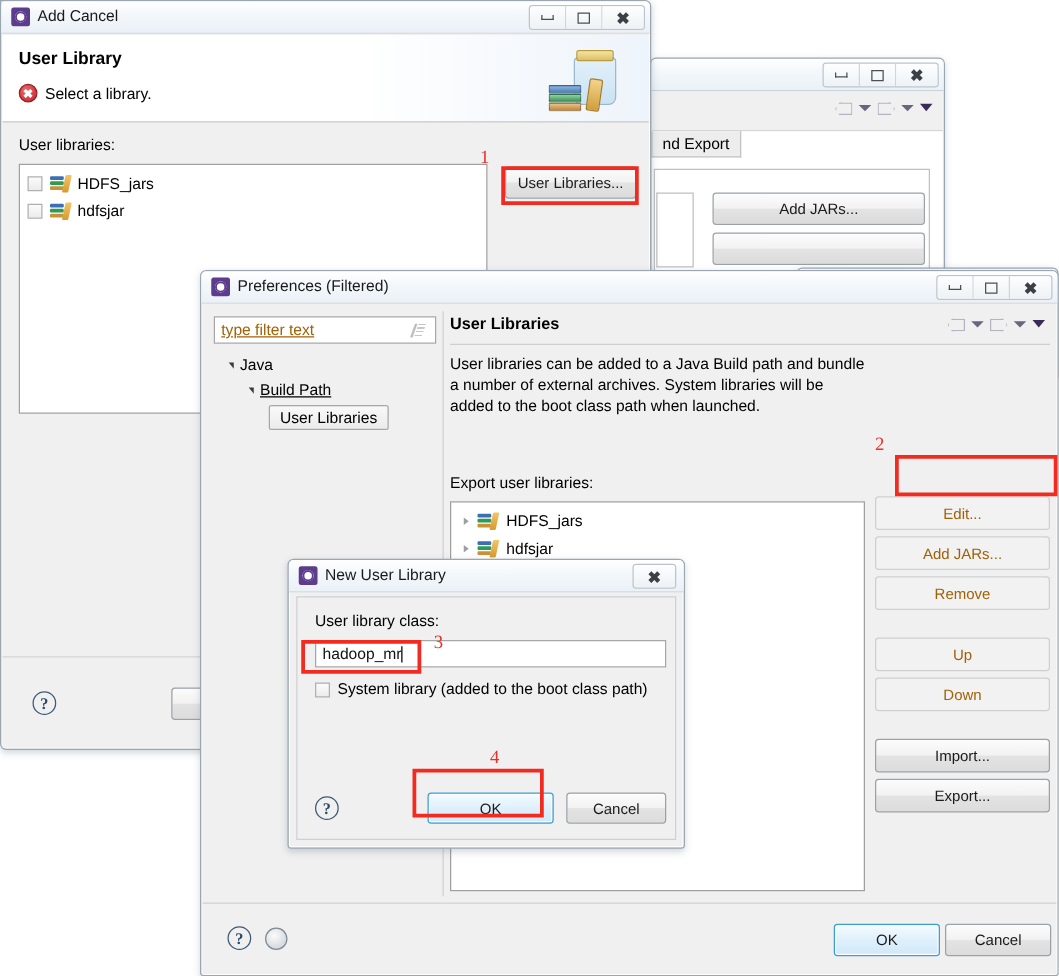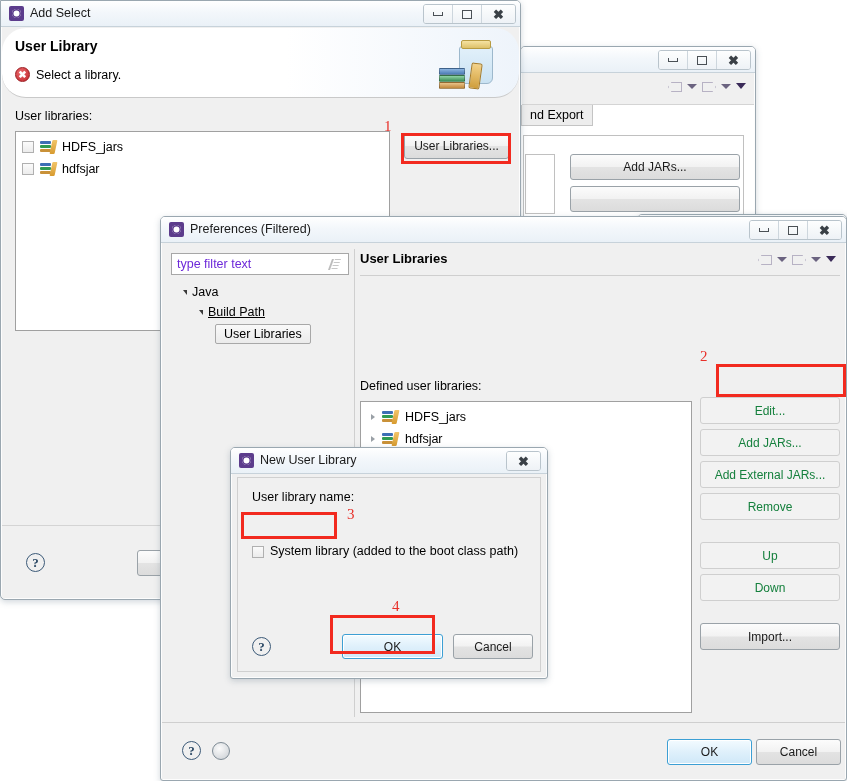--- a/index.html
+++ b/index.html
@@ -76,21 +76,21 @@
   .btn {
     background: linear-gradient(to bottom,#fcfcfc 0%,#f2f2f2 48%,#e3e3e3 52%,#dcdcdc 100%);
     border: 1px solid #9aa2a8;
     border-radius: 3px;
     font-size: 12px;
     color: #1b1b1b;
     display: flex; align-items: center; justify-content: center;
     text-align: left;
     white-space: nowrap;
   }
-  .btn.dis { color: #15803d; background: #f2f2f2; border-color: #cfcfcf; }
+  .btn.dis { color: #a16207; background: #f2f2f2; border-color: #cfcfcf; }
   .btn.def {
     background: linear-gradient(to bottom,#f3fbff 0%,#dff0fb 50%,#cfe8f8 100%);
     border: 1px solid #3c9fd4;
     box-shadow: 0 0 0 1px #ffffff inset;
   }
   .field {
     background: #fff;
     border: 1px solid #a7a7a7;
     font-size: 12.5px;
     display: flex; align-items: center;
@@ -175,21 +175,20 @@
     filter: blur(3.2px);
     border-radius:3px;
   }
 
   
   #addLib { left: 0px; top: 0px; width: 521px; height: 600px; border-radius: 0 5px 5px 5px;}
   #addLib .head {
     position: absolute; left:1px; right:1px; top:27px; height:70px;
     background: linear-gradient(to right,#ffffff 55%,#eef4fb 100%);
     border-bottom:1px solid #c9c9c9;
-    border-radius:24px;
   }
   #addLib .head h1 { margin:0; position:absolute; left:13px; top:10px; font-size:14px; font-weight:bold; }
   #addLib .head .msg { position:absolute; left:34px; top:40px; font-size:12.5px; }
   .erricon {
     position:absolute; left:13px; top:39px; width:15px; height:15px; border-radius:50%;
     background: radial-gradient(circle at 35% 30%, #e8676a, #c2272d);
     border:1px solid #9b1b20;
     color:#fff; font-size:10px; font-weight:bold;
     display:flex; align-items:center; justify-content:center;
   }
@@ -324,21 +323,21 @@
         <span class="caret light" style="border-top-width:5px"></span>
         <span class="caret"></span>
       </div>
     </div>
     <div style="position:absolute;left:1px;right:1px;top:59px;bottom:1px;background:#fff;"></div>
   </div>
 
   <div class="win" id="addLib">
     <div class="titlebar">
       <span class="title-ico"></span>
-      <span class="title-txt">Add Select</span>
+      <span class="title-txt">Add Cancel</span>
       <div class="wbtns">
         <div class="wbtn">
             <span class="mini"></span>
           </div>
         <div class="wbtn">
             <span class="maxi"></span>
           </div>
         <div class="wbtn">
             <span class="clos">✖</span>
           </div>
@@ -410,21 +409,21 @@
         <div class="wbtn">
             <span class="clos">✖</span>
           </div>
       </div>
     </div>
 
     <div class="content">
 
       <div class="leftpane">
         <div class="field filter">
-          <span style="color:#6d28d9;">type filter text</span>
+          <span style="color:#a16207;text-decoration:underline;">type filter text</span>
           <span class="penicon"></span>
         </div>
 
         <div class="treeitem" style="left:16px; top:36px;">
           <span class="tri-open"></span>
           <span>Java</span>
         </div>
         <div class="treeitem" style="left:32px; top:56px;text-decoration:underline;">
           <span class="tri-open"></span>
           <span>Build Path</span>
@@ -438,21 +437,22 @@
         <span class="pgtitle">User Libraries</span>
         <div class="navarrows" style="right:4px; top:4px;">
           <span class="arrowL"></span>
           <span class="caret light" style="border-top-width:5px"></span>
           <span class="arrowR"></span>
           <span class="caret light" style="border-top-width:5px"></span>
           <span class="caret"></span>
         </div>
         <div class="pgsep"></div>
 
-        <span class="deflbl">Defined user libraries:</span>
+        <div class="desc">User libraries can be added to a Java Build path and bundle a number of external archives. System libraries will be added to the boot class path when launched.</div>
+        <span class="deflbl">Export user libraries:</span>
 
         <div class="libtree">
           <div class="libitem" style="top:8px;left:10px;gap:7px;">
             <span class="tri"></span>
             <span class="booksico">
                 <i></i>
                 <i></i>
                 <i></i>
                 <b></b>
               </span>
@@ -466,25 +466,25 @@
                 <i></i>
                 <b></b>
               </span>
             <span>hdfsjar</span>
           </div>
         </div>
 
         <div class="btncol">
           <div class="btn dis">Edit...</div>
           <div class="btn dis">Add JARs...</div>
-          <div class="btn dis">Add External JARs...</div>
           <div class="btn dis" style="margin-bottom:22px;">Remove</div>
           <div class="btn dis">Up</div>
           <div class="btn dis" style="margin-bottom:22px;">Down</div>
           <div class="btn">Import...</div>
+          <div class="btn">Export...</div>
         </div>
       </div>
     </div>
 
     <div class="footer">
       <span class="qmark" style="position:absolute;left:20px;top:18px;">?</span>
       <span class="dotbtn" style="position:absolute;left:50px;top:19px;"></span>
       <div class="btn def" style="position:absolute;right:93px;top:16px;width:85px;height:26px;">OK</div>
       <div class="btn" style="position:absolute;right:4px;top:16px;width:85px;height:26px;">Cancel</div>
     </div>
@@ -495,21 +495,25 @@
       <span class="title-ico"></span>
       <span class="title-txt">New User Library</span>
       <div class="wbtns" style="right:6px;">
         <div class="wbtn" style="width:33px;border-right:none;">
             <span class="clos">✖</span>
           </div>
       </div>
     </div>
 
     <div class="body">
-      <span class="lbl">User library name:</span>
+      <span class="lbl">User library class:</span>
+      <div class="field">
+        <span>hadoop_mr</span>
+          <span class="caret-txt"></span>
+      </div>
       <div class="chkrow">
         <span class="chk"></span>
         <span>System library (added to the boot class path)</span>
       </div>
       <span class="qmark">?</span>
       <div class="btn def ok">OK</div>
       <div class="btn cancel">Cancel</div>
     </div>
   </div>
 

